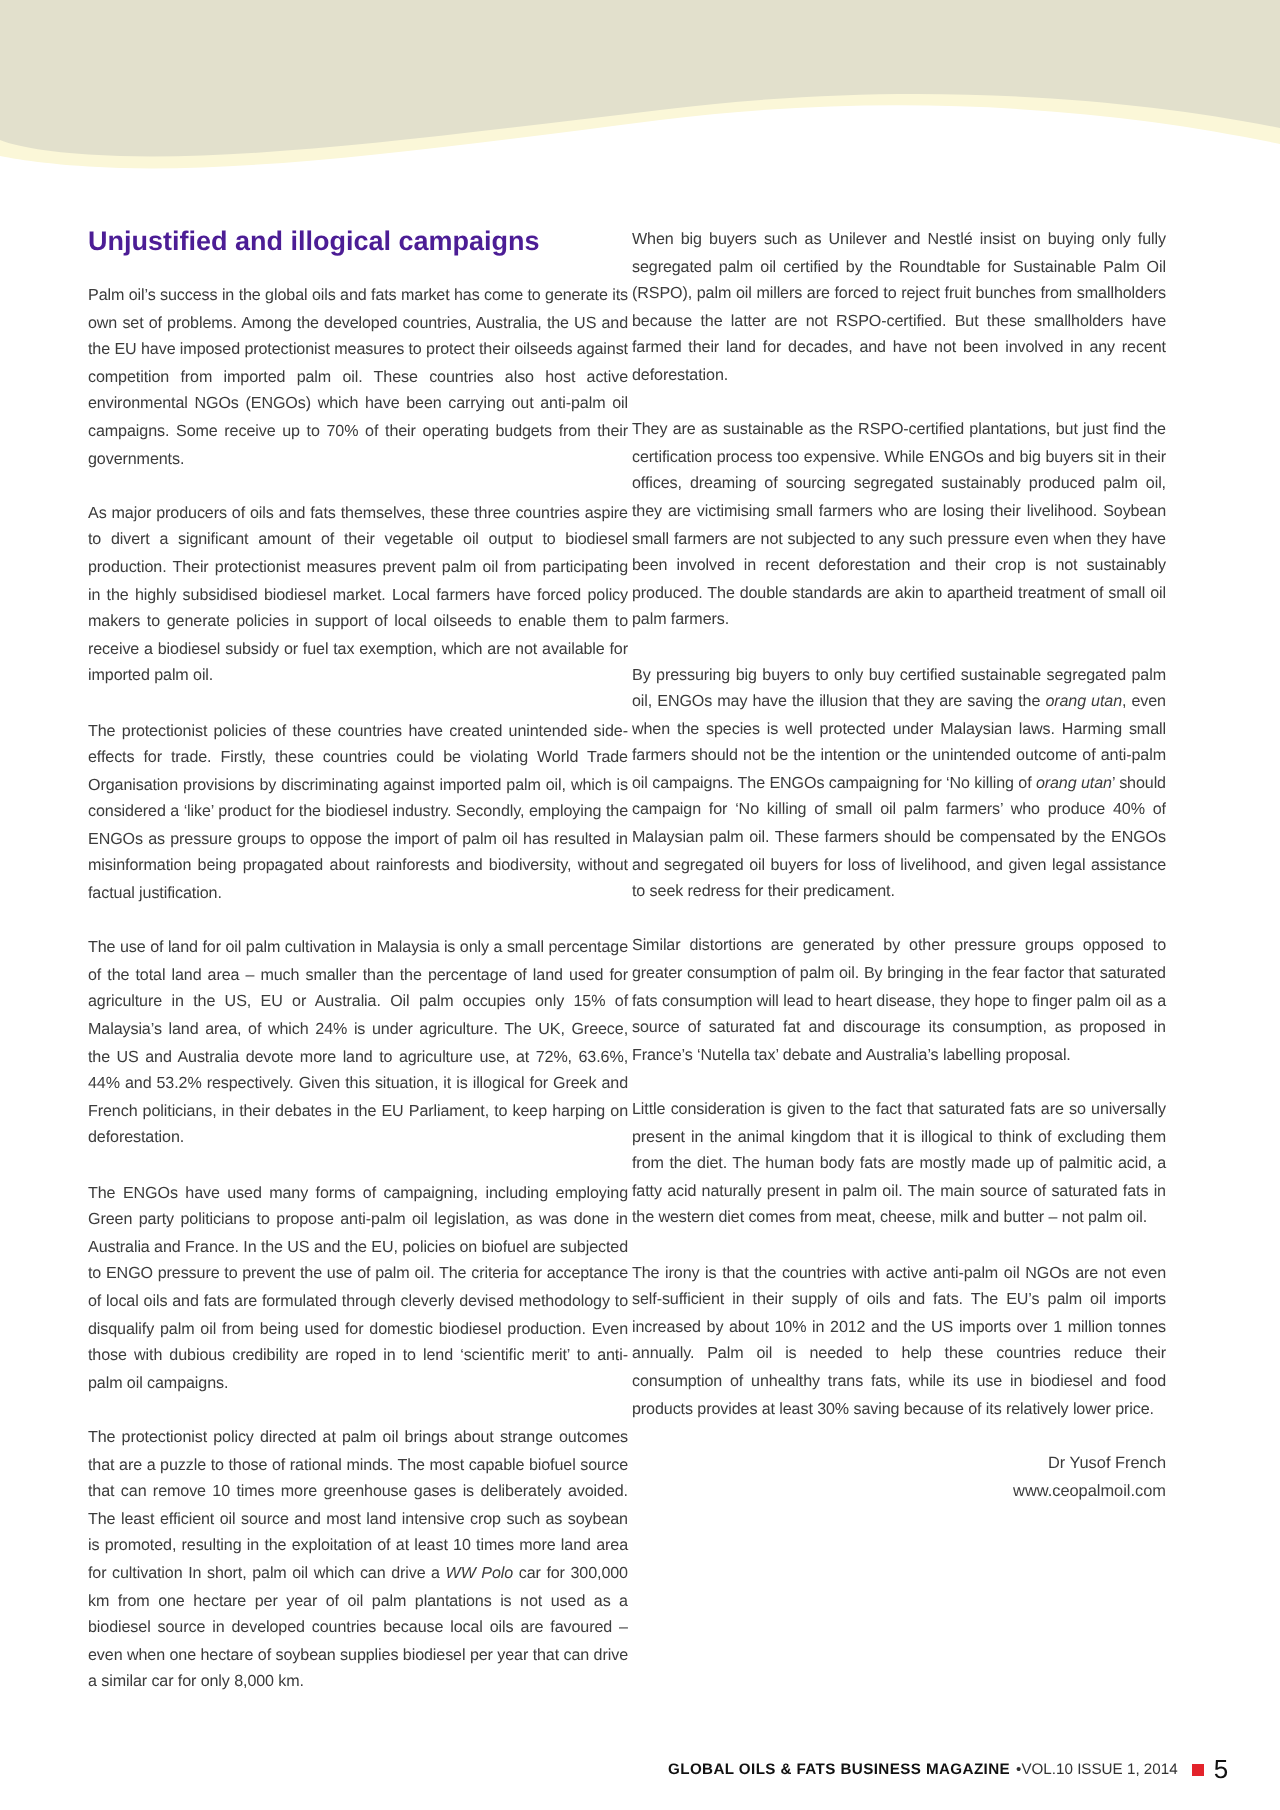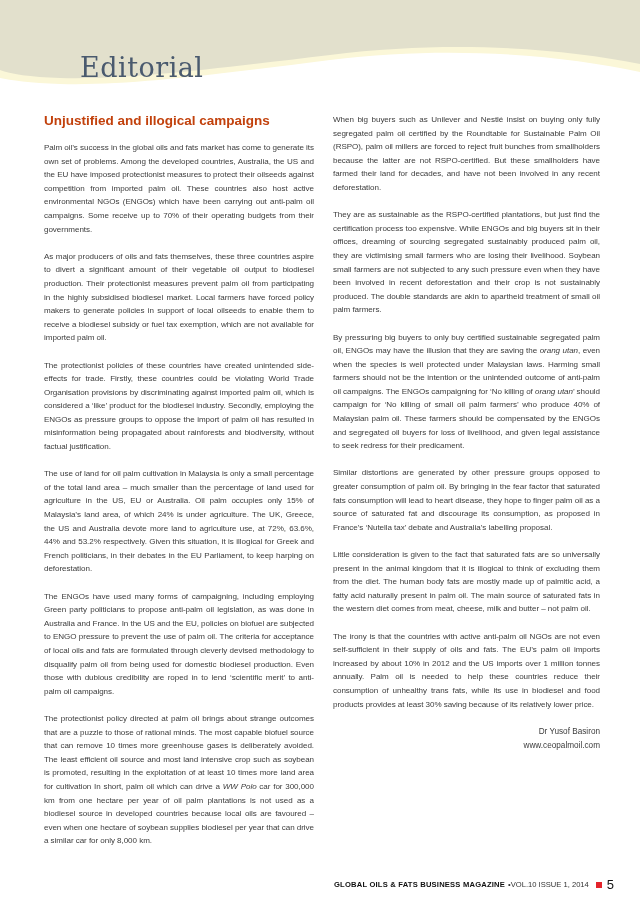--- a/index.html
+++ b/index.html
@@ -12,24 +12,24 @@
   .banner { position: absolute; left: 0; top: 0; width: 640px; height: 110px; }
   .banner svg { display: block; }
   .banner-title {
     position: absolute; left: 80px; top: 52px;
     font-family: "DejaVu Serif", serif;
     font-size: 27px; letter-spacing: 0.5px;
     color: #4a5a6e;
   }
   .col { position: absolute; top: 113px; }
   .col-left { left: 44px; width: 270px; }
-  .col-right { left: 333px; width: 267px; top: 113px; }
+  .col-right { left: 316px; width: 267px; top: 113px; }
   .headline {
     font-family: "Liberation Sans", sans-serif;
-    font-weight: bold; font-size: 13.5px; color: #c2410c;
+    font-weight: bold; font-size: 13.5px; color: #4c1d95;
     margin: 0 0 9px 0; line-height: 16px;
   }
   .para {
     font-family: "Liberation Sans", sans-serif;
     font-size: 8.05px; line-height: 13.6px;
     text-align: justify; margin: 0 0 13.6px 0;
     color: #3c3c3c;
     letter-spacing: -0.05px;
   }
   .col-left .para { margin-top: 12px; }
@@ -48,42 +48,41 @@
   em { }
 </style>
 </head>
 <body>
 
 <div class="banner">
   <svg width="640" height="110" viewBox="0 0 640 110">
     <path d="M0,0 L640,0 L640,72 C560,55 450,45 330,60 C220,74 130,86 60,84 C30,83 10,80 0,78 Z" fill="#fbf7d8"></path>
     <path d="M0,0 L640,0 L640,64 C560,48 450,40 330,55 C220,68 130,80 60,78 C30,77 10,74 0,70 Z" fill="#e2e0cc"></path>
   </svg>
-  <div class="banner-title">Editorial</div>
 </div>
 
 <div class="col col-left">
   <h1 class="headline">Unjustified and illogical campaigns</h1>
   <p class="para">Palm oil’s success in the global oils and fats market has come to generate its own set of problems. Among the developed countries, Australia, the US and the EU have imposed protectionist measures to protect their oilseeds against competition from imported palm oil. These countries also host active environmental NGOs (ENGOs) which have been carrying out anti-palm oil campaigns. Some receive up to 70% of their operating budgets from their governments.</p>
   <p class="para">As major producers of oils and fats themselves, these three countries aspire to divert a significant amount of their vegetable oil output to biodiesel production. Their protectionist measures prevent palm oil from participating in the highly subsidised biodiesel market. Local farmers have forced policy makers to generate policies in support of local oilseeds to enable them to receive a biodiesel subsidy or fuel tax exemption, which are not available for imported palm oil.</p>
   <p class="para">The protectionist policies of these countries have created unintended side-effects for trade. Firstly, these countries could be violating World Trade Organisation provisions by discriminating against imported palm oil, which is considered a ‘like’ product for the biodiesel industry. Secondly, employing the ENGOs as pressure groups to oppose the import of palm oil has resulted in misinformation being propagated about rainforests and biodiversity, without factual justification.</p>
   <p class="para">The use of land for oil palm cultivation in Malaysia is only a small percentage of the total land area – much smaller than the percentage of land used for agriculture in the US, EU or Australia. Oil palm occupies only 15% of Malaysia’s land area, of which 24% is under agriculture. The UK, Greece, the US and Australia devote more land to agriculture use, at 72%, 63.6%, 44% and 53.2% respectively. Given this situation, it is illogical for Greek and French politicians, in their debates in the EU Parliament, to keep harping on deforestation.</p>
   <p class="para">The ENGOs have used many forms of campaigning, including employing Green party politicians to propose anti-palm oil legislation, as was done in Australia and France. In the US and the EU, policies on biofuel are subjected to ENGO pressure to prevent the use of palm oil. The criteria for acceptance of local oils and fats are formulated through cleverly devised methodology to disqualify palm oil from being used for domestic biodiesel production. Even those with dubious credibility are roped in to lend ‘scientific merit’ to anti-palm oil campaigns.</p>
   <p class="para"><span>The protectionist policy directed at palm oil brings about strange outcomes that are a puzzle to those of rational minds. The most capable biofuel source that can remove 10 times more greenhouse gases is deliberately avoided. The least efficient oil source and most land intensive crop such as soybean is promoted, resulting in the exploitation of at least 10 times more land area for cultivation In short, palm oil which can drive a </span><em>WW Polo</em><span> car for 300,000 km from one hectare per year of oil palm plantations is not used as a biodiesel source in developed countries because local oils are favoured – even when one hectare of soybean supplies biodiesel per year that can drive a similar car for only 8,000 km.</span></p>
 </div>
 
 <div class="col col-right">
   <p class="para">When big buyers such as Unilever and Nestlé insist on buying only fully segregated palm oil certified by the Roundtable for Sustainable Palm Oil (RSPO), palm oil millers are forced to reject fruit bunches from smallholders because the latter are not RSPO-certified. But these smallholders have farmed their land for decades, and have not been involved in any recent deforestation.</p>
   <p class="para">They are as sustainable as the RSPO-certified plantations, but just find the certification process too expensive. While ENGOs and big buyers sit in their offices, dreaming of sourcing segregated sustainably produced palm oil, they are victimising small farmers who are losing their livelihood. Soybean small farmers are not subjected to any such pressure even when they have been involved in recent deforestation and their crop is not sustainably produced. The double standards are akin to apartheid treatment of small oil palm farmers.</p>
   <p class="para"><span>By pressuring big buyers to only buy certified sustainable segregated palm oil, ENGOs may have the illusion that they are saving the </span><em>orang utan</em><span>, even when the species is well protected under Malaysian laws. Harming small farmers should not be the intention or the unintended outcome of anti-palm oil campaigns. The ENGOs campaigning for ‘No killing of </span><em>orang utan</em><span>’ should campaign for ‘No killing of small oil palm farmers’ who produce 40% of Malaysian palm oil. These farmers should be compensated by the ENGOs and segregated oil buyers for loss of livelihood, and given legal assistance to seek redress for their predicament.</span></p>
   <p class="para">Similar distortions are generated by other pressure groups opposed to greater consumption of palm oil. By bringing in the fear factor that saturated fats consumption will lead to heart disease, they hope to finger palm oil as a source of saturated fat and discourage its consumption, as proposed in France’s ‘Nutella tax’ debate and Australia’s labelling proposal.</p>
   <p class="para">Little consideration is given to the fact that saturated fats are so universally present in the animal kingdom that it is illogical to think of excluding them from the diet. The human body fats are mostly made up of palmitic acid, a fatty acid naturally present in palm oil. The main source of saturated fats in the western diet comes from meat, cheese, milk and butter – not palm oil.</p>
   <p class="para">The irony is that the countries with active anti-palm oil NGOs are not even self-sufficient in their supply of oils and fats. The EU’s palm oil imports increased by about 10% in 2012 and the US imports over 1 million tonnes annually. Palm oil is needed to help these countries reduce their consumption of unhealthy trans fats, while its use in biodiesel and food products provides at least 30% saving because of its relatively lower price.</p>
   <div class="sign">
-    <div>Dr Yusof Basiron</div>
+    <div>Dr Yusof French</div>
     <div class="url">www.ceopalmoil.com</div>
   </div>
 </div>
 
 <div class="footer">
   <span class="mag">GLOBAL OILS &amp; FATS BUSINESS MAGAZINE</span>
   <span class="issue">•VOL.10 ISSUE 1, 2014</span>
   <span class="square"></span>
   <span class="page">5</span>
 </div>

